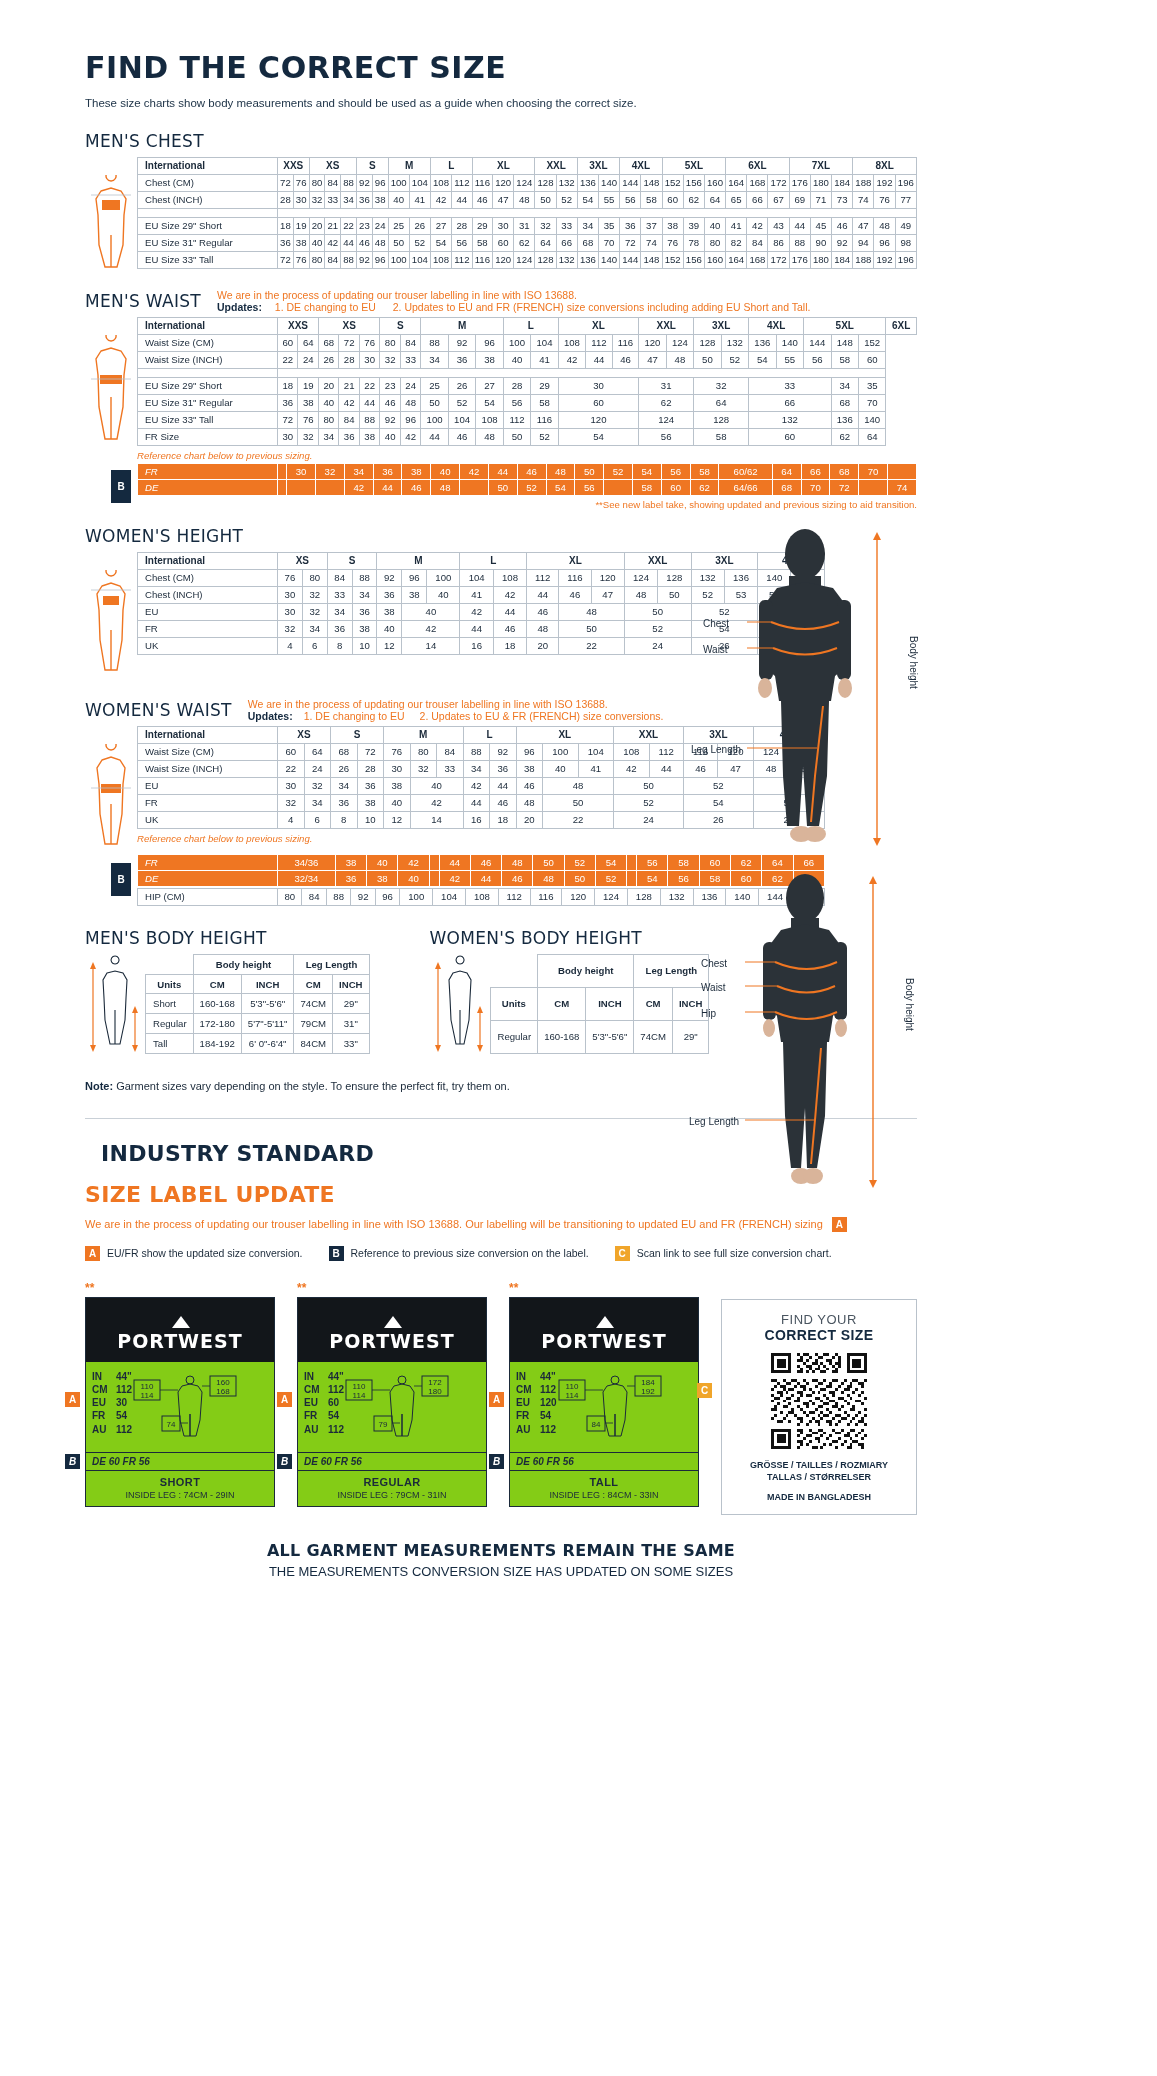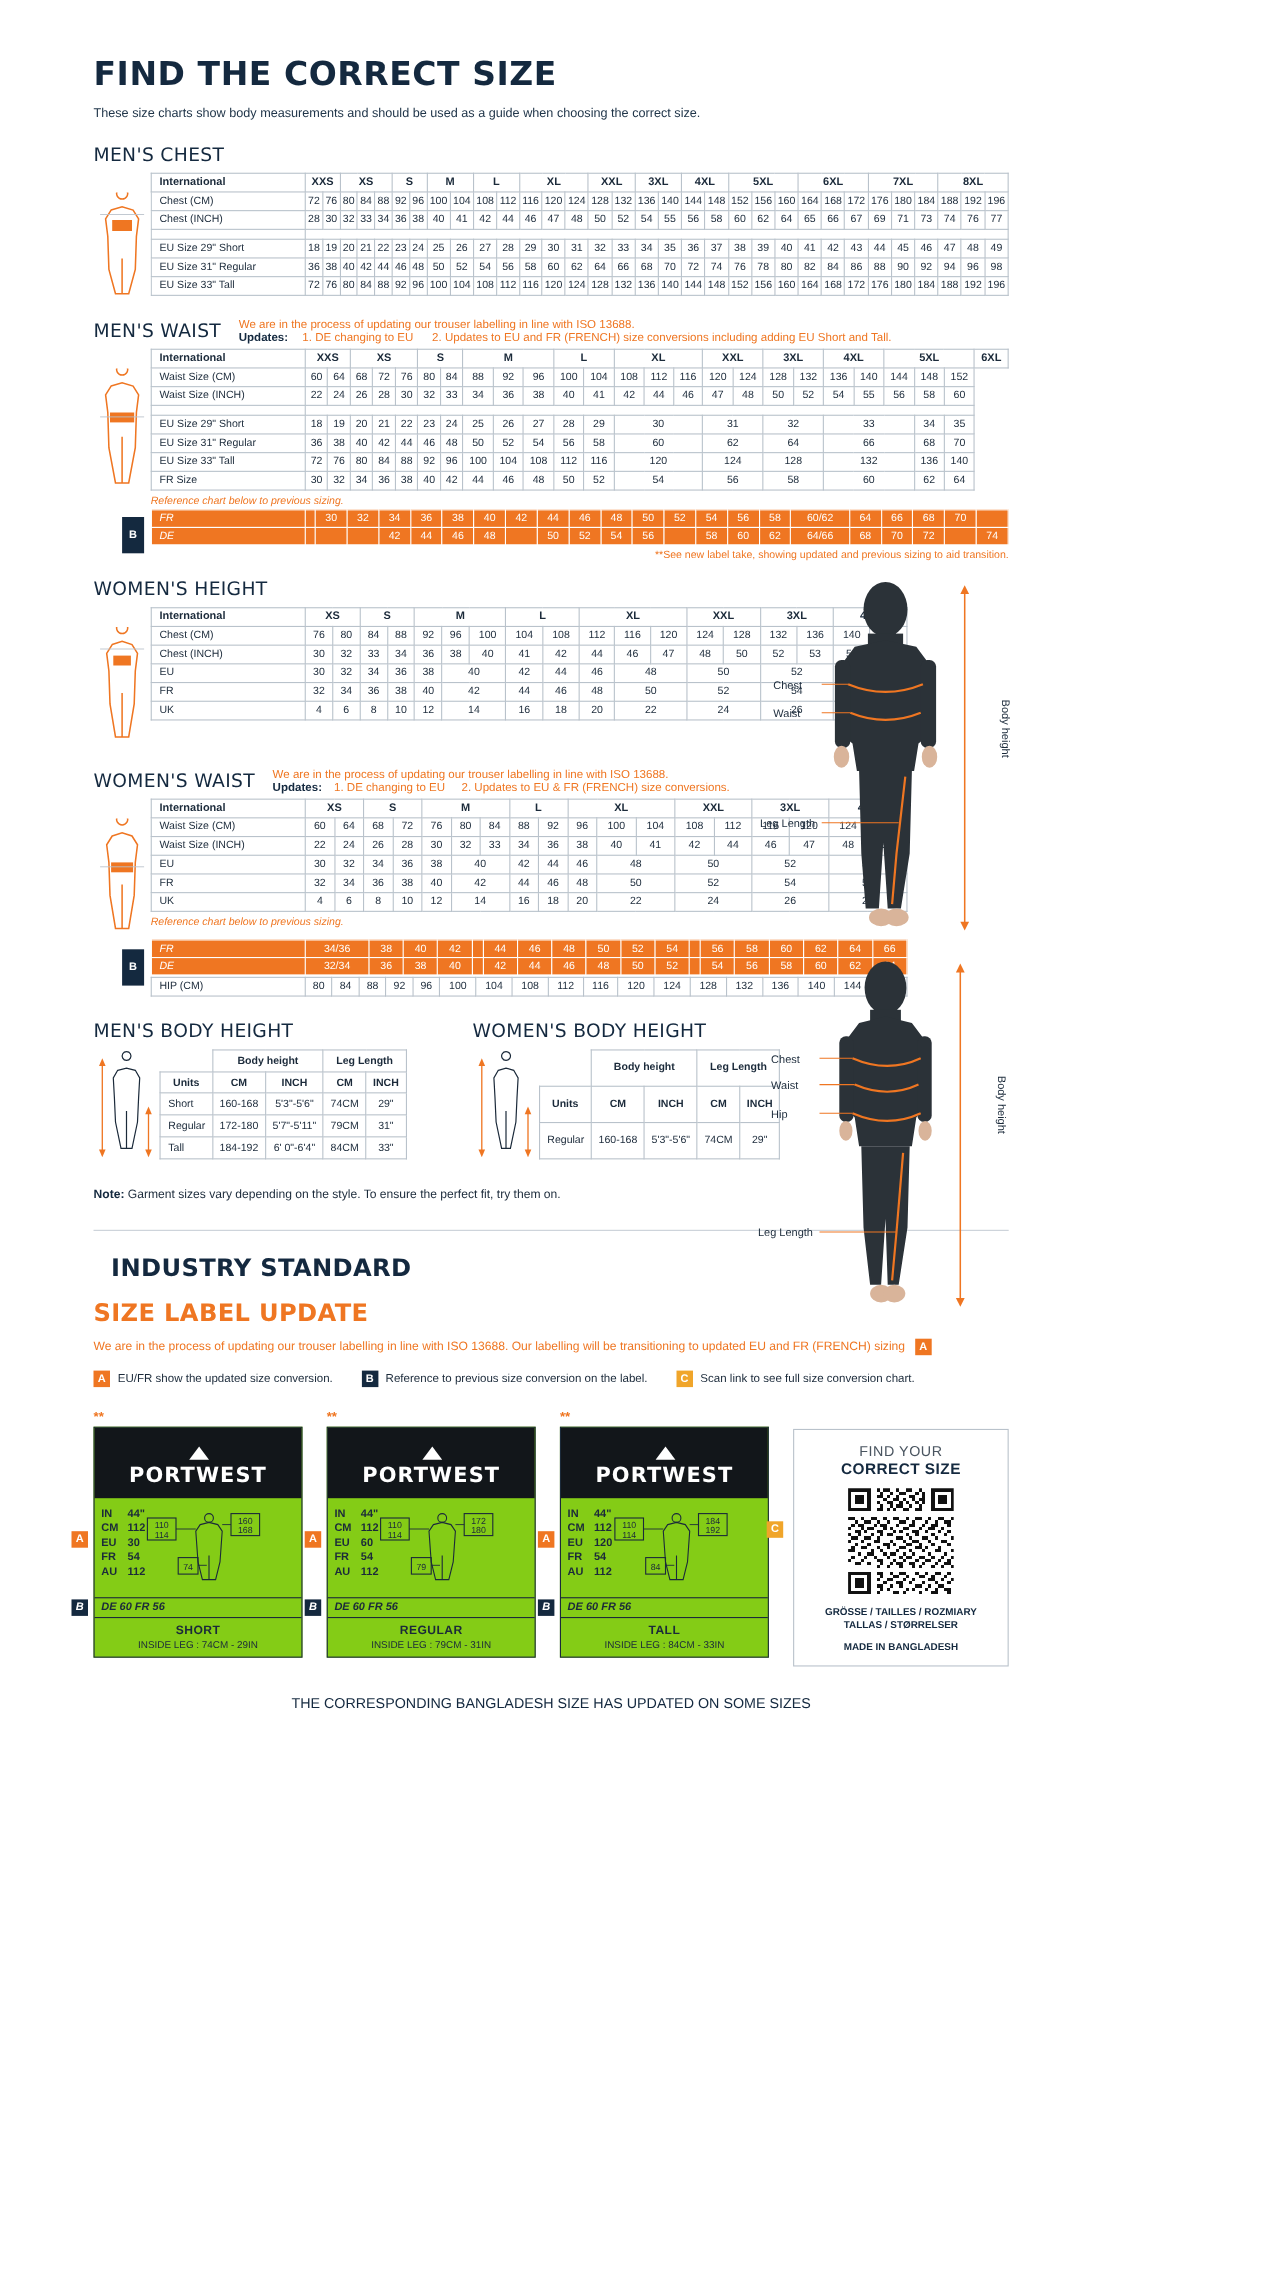--- a/index.html
+++ b/index.html
@@ -1579,17 +1579,18 @@
           </svg>
         </div>
         <div class="qr-b">GRÖSSE / TAILLES / ROZMIARY</div>
         <div class="qr-b">TALLAS / STØRRELSER</div>
         <div class="qr-b2">MADE IN BANGLADESH</div>
       </div>
     </div>
   </div>
 
   <div class="closing">
-    <div class="c2">THE CORRESPONDING BANGLADESH SIZE HAS UPDATED ON SOME SIZES</div>
+    <div class="c1">ALL GARMENT MEASUREMENTS REMAIN THE SAME</div>
+    <div class="c2">THE MEASUREMENTS CONVERSION SIZE HAS UPDATED ON SOME SIZES</div>
   </div>
 
 </div>
 </div>
 
 </body></html>

